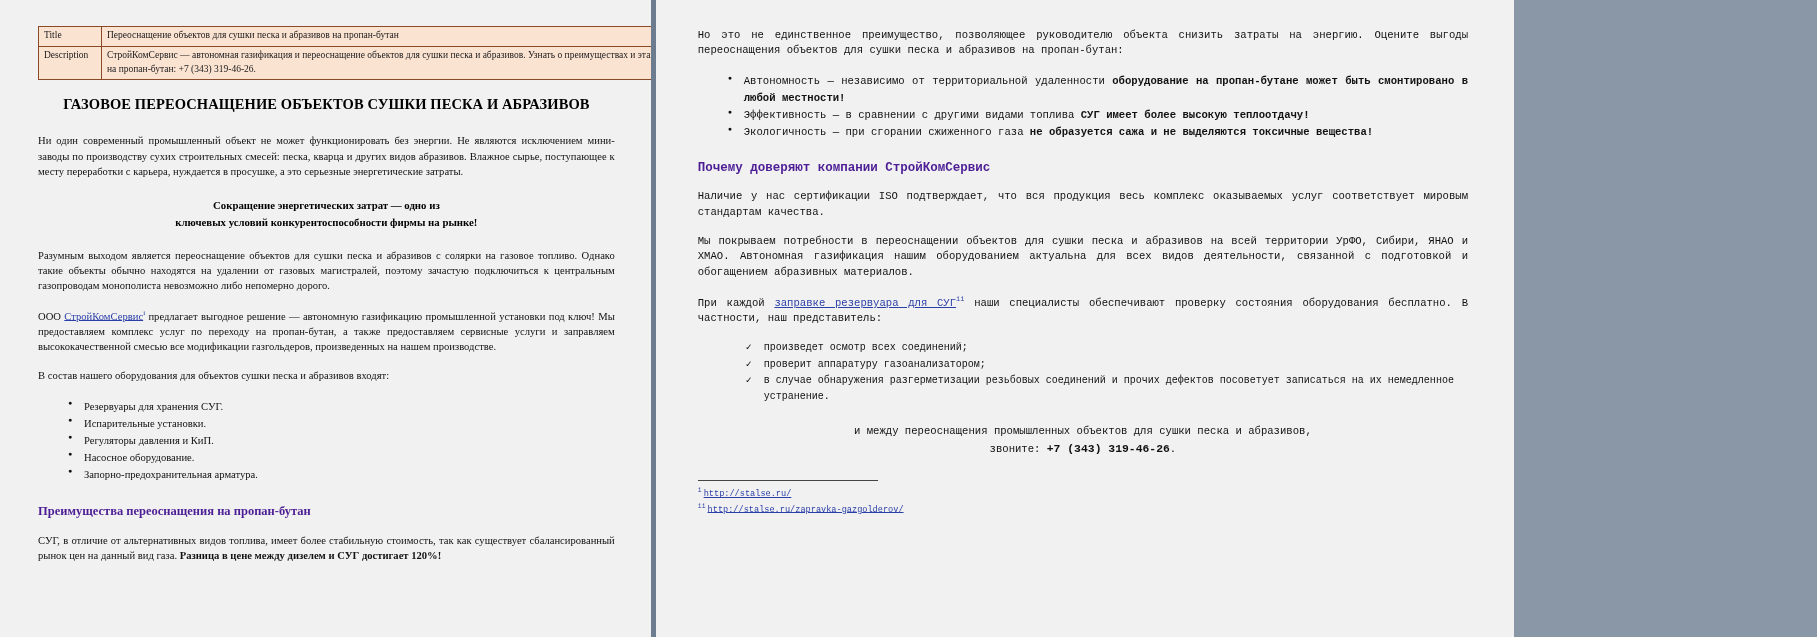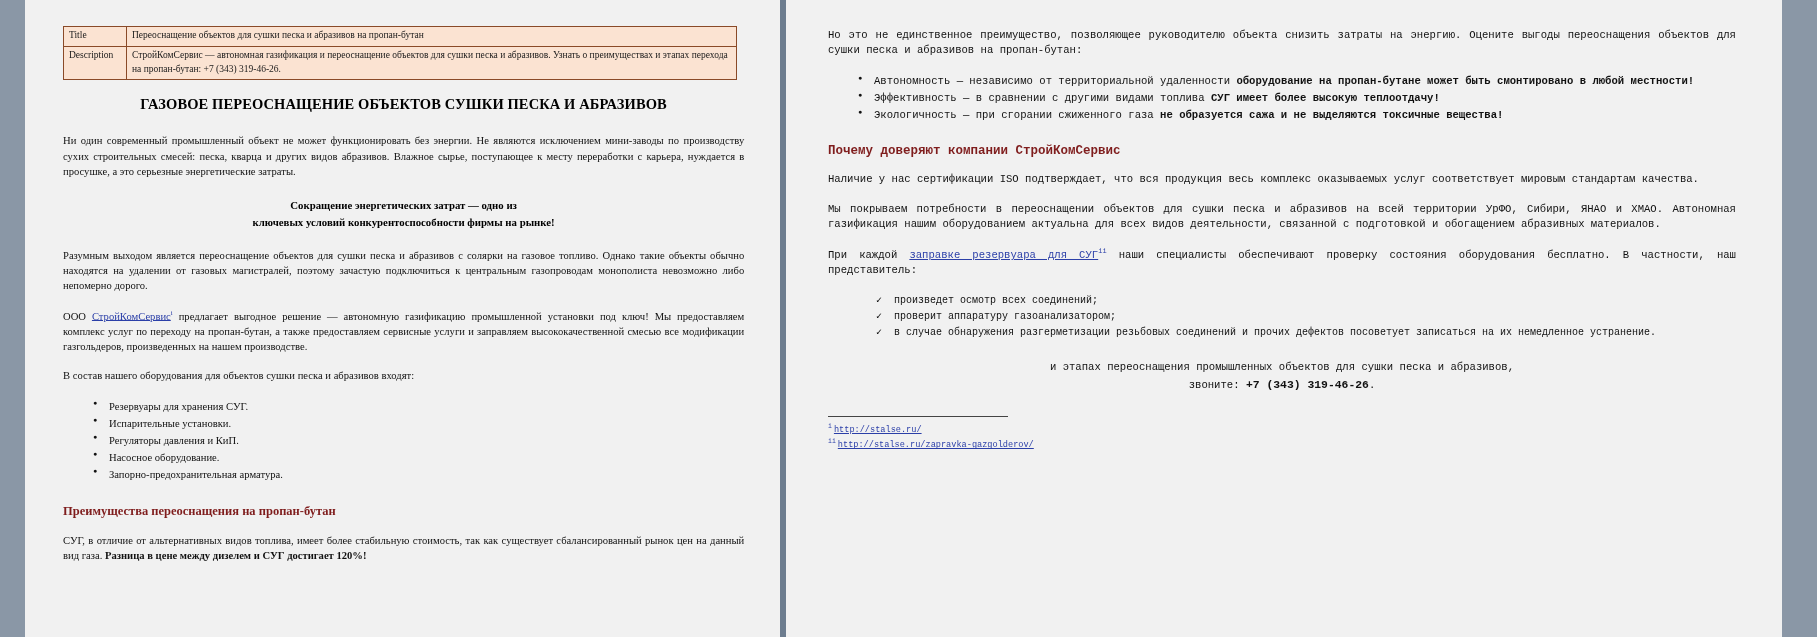--- a/index.html
+++ b/index.html
@@ -5,24 +5,23 @@
   * { box-sizing: border-box; }
   html, body {
     margin: 0; padding: 0;
     width: 1817px; height: 637px;
     background: #8a97a6;
     font-family: "Liberation Serif", "DejaVu Serif", serif;
     overflow: hidden;
   }
   .workspace {
     position: relative;
-    width: 1757px; height: 637px;
+    width: 1514px; height: 637px;
     display: flex;
     background: #8a97a6;
-    margin-left: 25px;
   }
   .page {
     background: #f1f1f1;
     height: 637px;
     overflow: hidden;
     position: relative;
   }
   .page-left  { width: 781px; }
   .page-right { width: 1030px; font-family: Liberation Mono, monospace; }
   .gutter {
@@ -63,21 +62,21 @@
     font-weight: bold;
     margin: 12px 0 20px 0;
     color: #000;
     letter-spacing: 0.1px;
     text-align: center;
   }
   h2.doc-h2 {
     font-size: 12.5px;
     font-weight: bold;
     margin: 20px 0 14px 0;
-    color: #7f1d1d;
+    color: #4c1d95;
   }
   p.body {
     font-size: 10.6px;
     line-height: 1.45;
     margin: 0 0 14px 0;
     text-align: justify;
     color: #111;
   }
   p.body.last { margin-bottom: 0; }
   .centered-block {
@@ -252,21 +251,21 @@
         <span>При каждой </span><a class="doclink" href="#">заправке резервуара для СУГ</a><sup class="fn">ii</sup><span> наши специалисты обеспечивают проверку состояния оборудования бесплатно. В частности, наш представитель:</span>
       </p>
 
       <ul class="check-list">
         <li>произведет осмотр всех соединений;</li>
         <li>проверит аппаратуру газоанализатором;</li>
         <li>в случае обнаружения разгерметизации резьбовых соединений и прочих дефектов посоветует записаться на их немедленное устранение.</li>
       </ul>
 
       <div class="closing">
-        <div>и этапах переоснащения промышленных объектов для сушки песка и абразивов,</div>
+        <div>и между переоснащения промышленных объектов для сушки песка и абразивов,</div>
         <div><span>звоните: </span><span class="phone">+7 (343) 319-46-26</span><span>.</span></div>
       </div>
 
       <div class="footnote-sep"></div>
 
       <div class="footnotes">
         <p class="footnote">
           <sup>i</sup><a href="#">http://stalse.ru/</a>
         </p>
         <p class="footnote">

